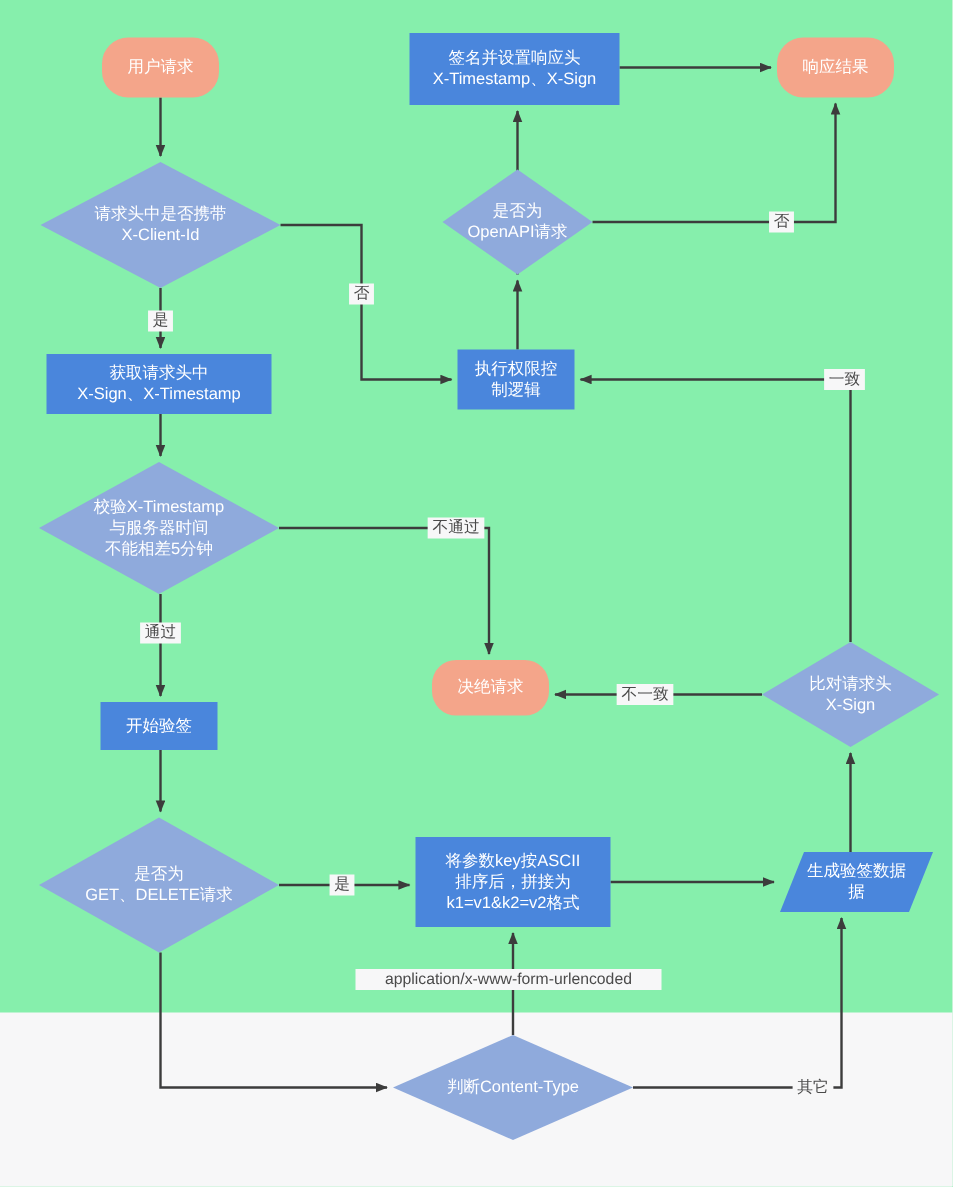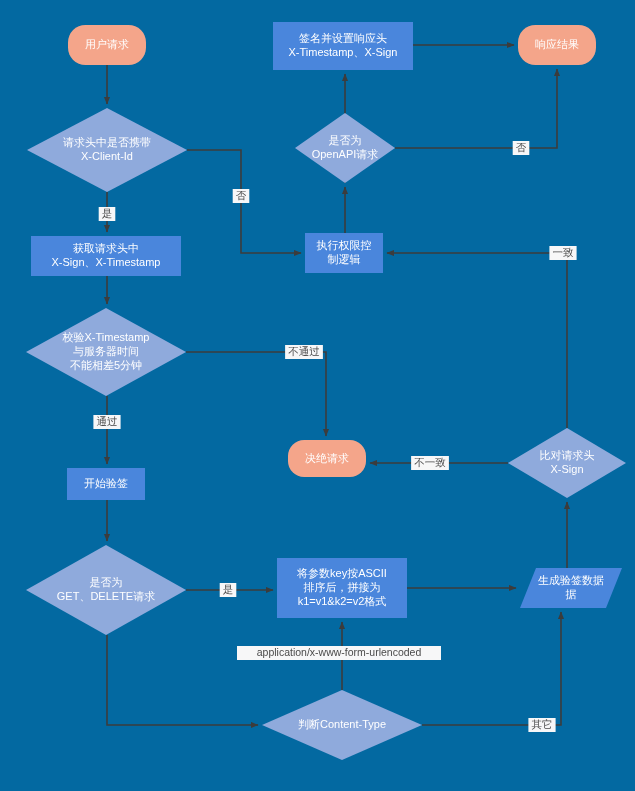--- a/index.html
+++ b/index.html
@@ -9,22 +9,22 @@
   }
   body {
     width: 635px;
     height: 791px;
     font-family: "Liberation Sans", "DejaVu Sans", sans-serif;
     overflow: hidden;
   }
   #flow-root {
     position: relative;
     width: 635px;
-    height: 791px;
-    background: #0369a1;
+    height: 675px;
+    background: #86efac;
   }
   svg#flow-svg {
     position: absolute;
     top: 0;
     left: 0;
     width: 635px;
     height: 791px;
     display: block;
   }
   .node-shape {

